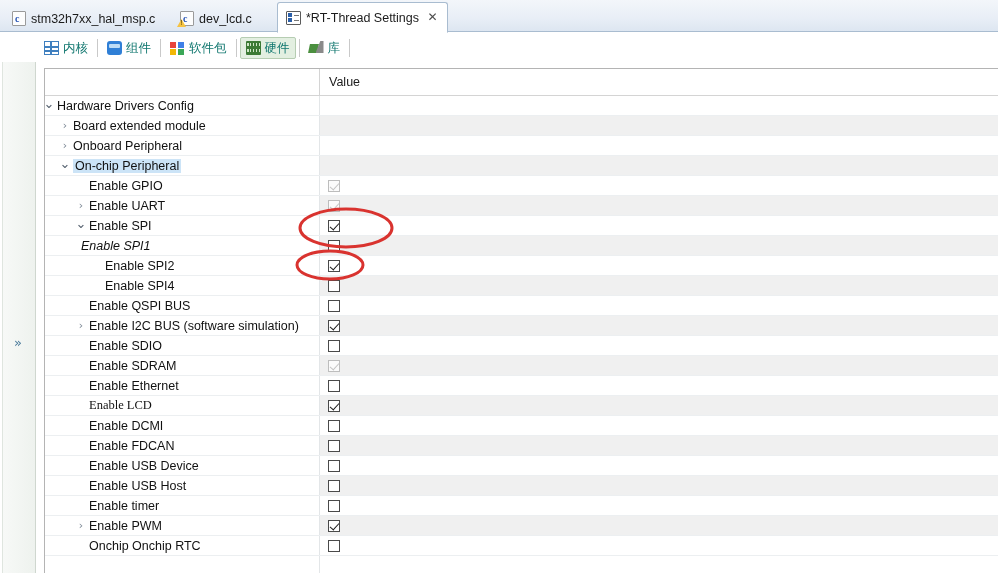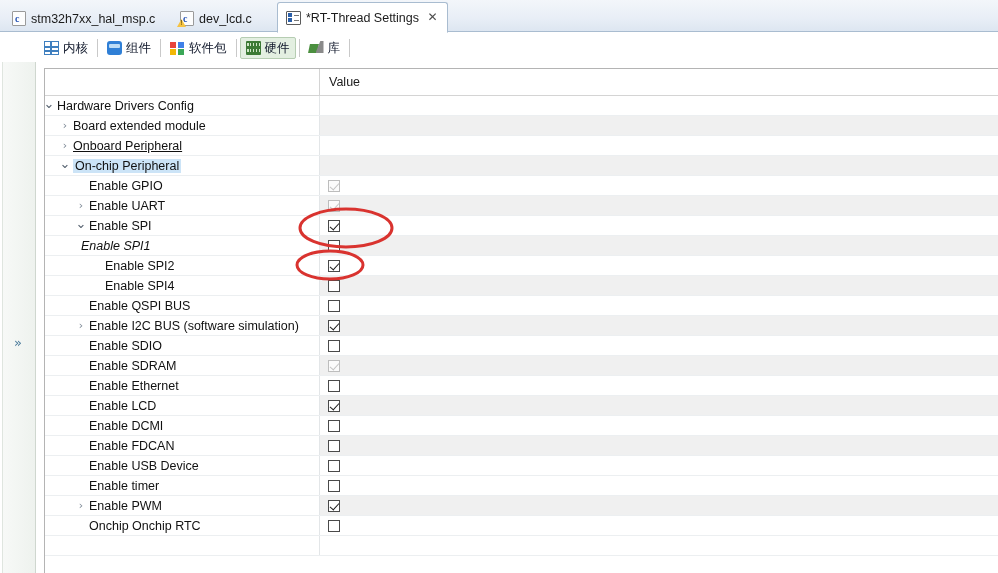--- a/index.html
+++ b/index.html
@@ -86,21 +86,21 @@
     font-size: 12.5px;
   }
   .tbtn {
     display: flex; align-items: center; gap: 4px;
     height: 22px; padding: 0 5px;
     border: 1px solid transparent; border-radius: 2px;
     cursor: default; white-space: nowrap;
   }
   .tbtn.sel { background: #e3efe1; border-color: #b6cdb2; }
   .tbsep { width: 1px; height: 18px; background: #c9c9c9; margin: 0 3px; }
-  .tbl { color: #0f172a; }
+  .tbl { color: #0f766e; }
 
   .ic { width: 15px; height: 14px; position: relative; flex: 0 0 auto; }
   
   .ic-kernel { border: 1.5px solid #3f7fbf; background: #fff; }
   .ic-kernel::before { content:""; position:absolute; left:0; top:4px; width:100%; height:1.5px; background:#3f7fbf;
                        box-shadow: 0 4px 0 0 #3f7fbf; }
   .ic-kernel::after { content:""; position:absolute; left:5px; top:0; width:1.5px; height:100%; background:#3f7fbf; }
   
   .ic-comp { background:#2f7fd6; border-radius: 3px; }
   .ic-comp::before { content:""; position:absolute; left:2px; top:3px; width:11px; height:4px;
@@ -287,21 +287,21 @@
         <div class="row alt">
           <div class="cell-prop">
             <span class="twisty" style="left: 14px;">›</span>
             <span class="lbl" style="margin-left: 28px;">Board extended module</span>
           </div>
           <div class="cell-val"></div>
         </div>
         <div class="row">
           <div class="cell-prop">
             <span class="twisty" style="left: 14px;">›</span>
-            <span class="lbl" style="margin-left: 28px; text-decoration: underline;">Onboard Peripheral</span>
+            <span class="lbl" style="margin-left: 28px;">Onboard Peripheral</span>
           </div>
           <div class="cell-val"></div>
         </div>
         <div class="row alt">
           <div class="cell-prop">
             <span class="twisty" style="left: 14px; font-size: 13px; color: rgb(84, 96, 110); line-height: 7px;">⌄</span>
             <span class="lbl sel" style="margin-left: 28px;">On-chip Peripheral</span>
           </div>
           <div class="cell-val"></div>
         </div>
@@ -391,21 +391,21 @@
         <div class="row">
           <div class="cell-prop">
             <span class="lbl" style="margin-left: 44px;">Enable Ethernet</span>
           </div>
           <div class="cell-val">
             <span class="cb"></span>
           </div>
         </div>
         <div class="row alt">
           <div class="cell-prop">
-            <span class="lbl" style="margin-left: 44px;">Enable LCD</span>
+            <span class="lbl" style="margin-left: 44px; font-family: Liberation Serif, serif;">Enable LCD</span>
           </div>
           <div class="cell-val">
             <span class="cb on"></span>
           </div>
         </div>
         <div class="row">
           <div class="cell-prop">
             <span class="lbl" style="margin-left: 44px;">Enable DCMI</span>
           </div>
           <div class="cell-val">
@@ -416,20 +416,28 @@
           <div class="cell-prop">
             <span class="lbl" style="margin-left: 44px;">Enable FDCAN</span>
           </div>
           <div class="cell-val">
             <span class="cb"></span>
           </div>
         </div>
         <div class="row">
           <div class="cell-prop">
             <span class="lbl" style="margin-left: 44px;">Enable USB Device</span>
+          </div>
+          <div class="cell-val">
+            <span class="cb"></span>
+          </div>
+        </div>
+        <div class="row alt">
+          <div class="cell-prop">
+            <span class="lbl" style="margin-left: 44px;">Enable USB Host</span>
           </div>
           <div class="cell-val">
             <span class="cb"></span>
           </div>
         </div>
         <div class="row">
           <div class="cell-prop">
             <span class="lbl" style="margin-left: 44px;">Enable timer</span>
           </div>
           <div class="cell-val">

